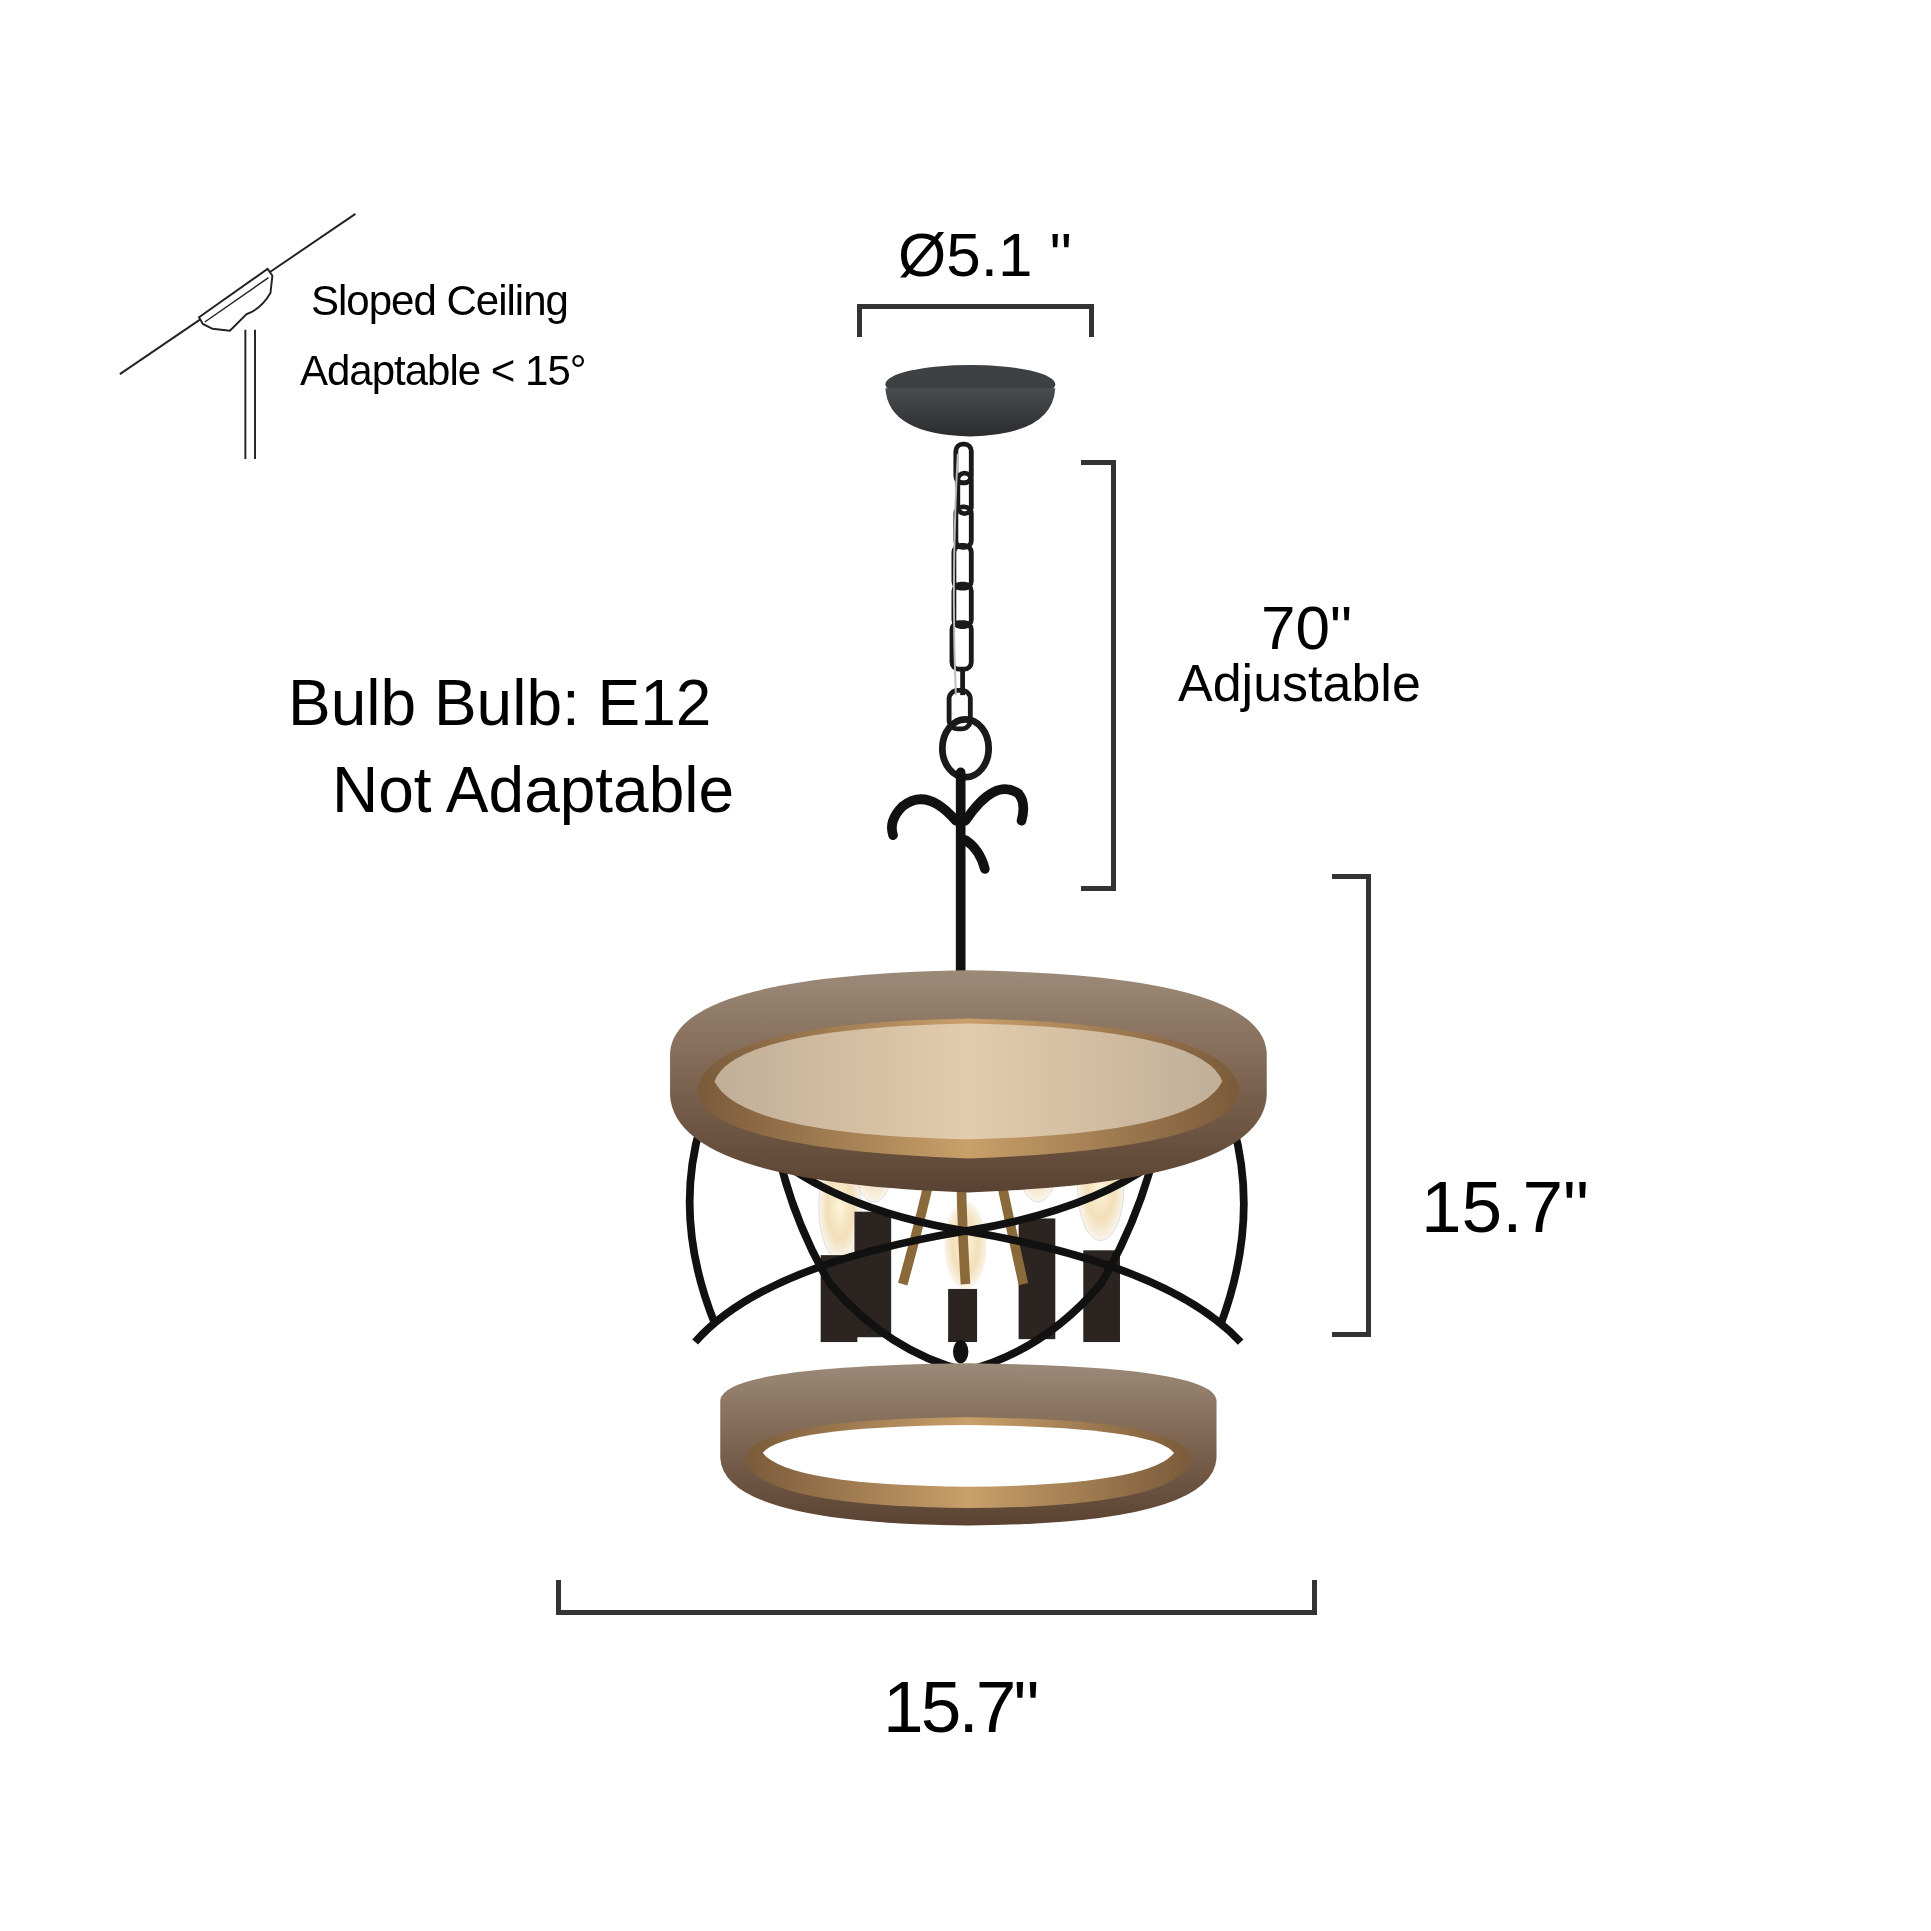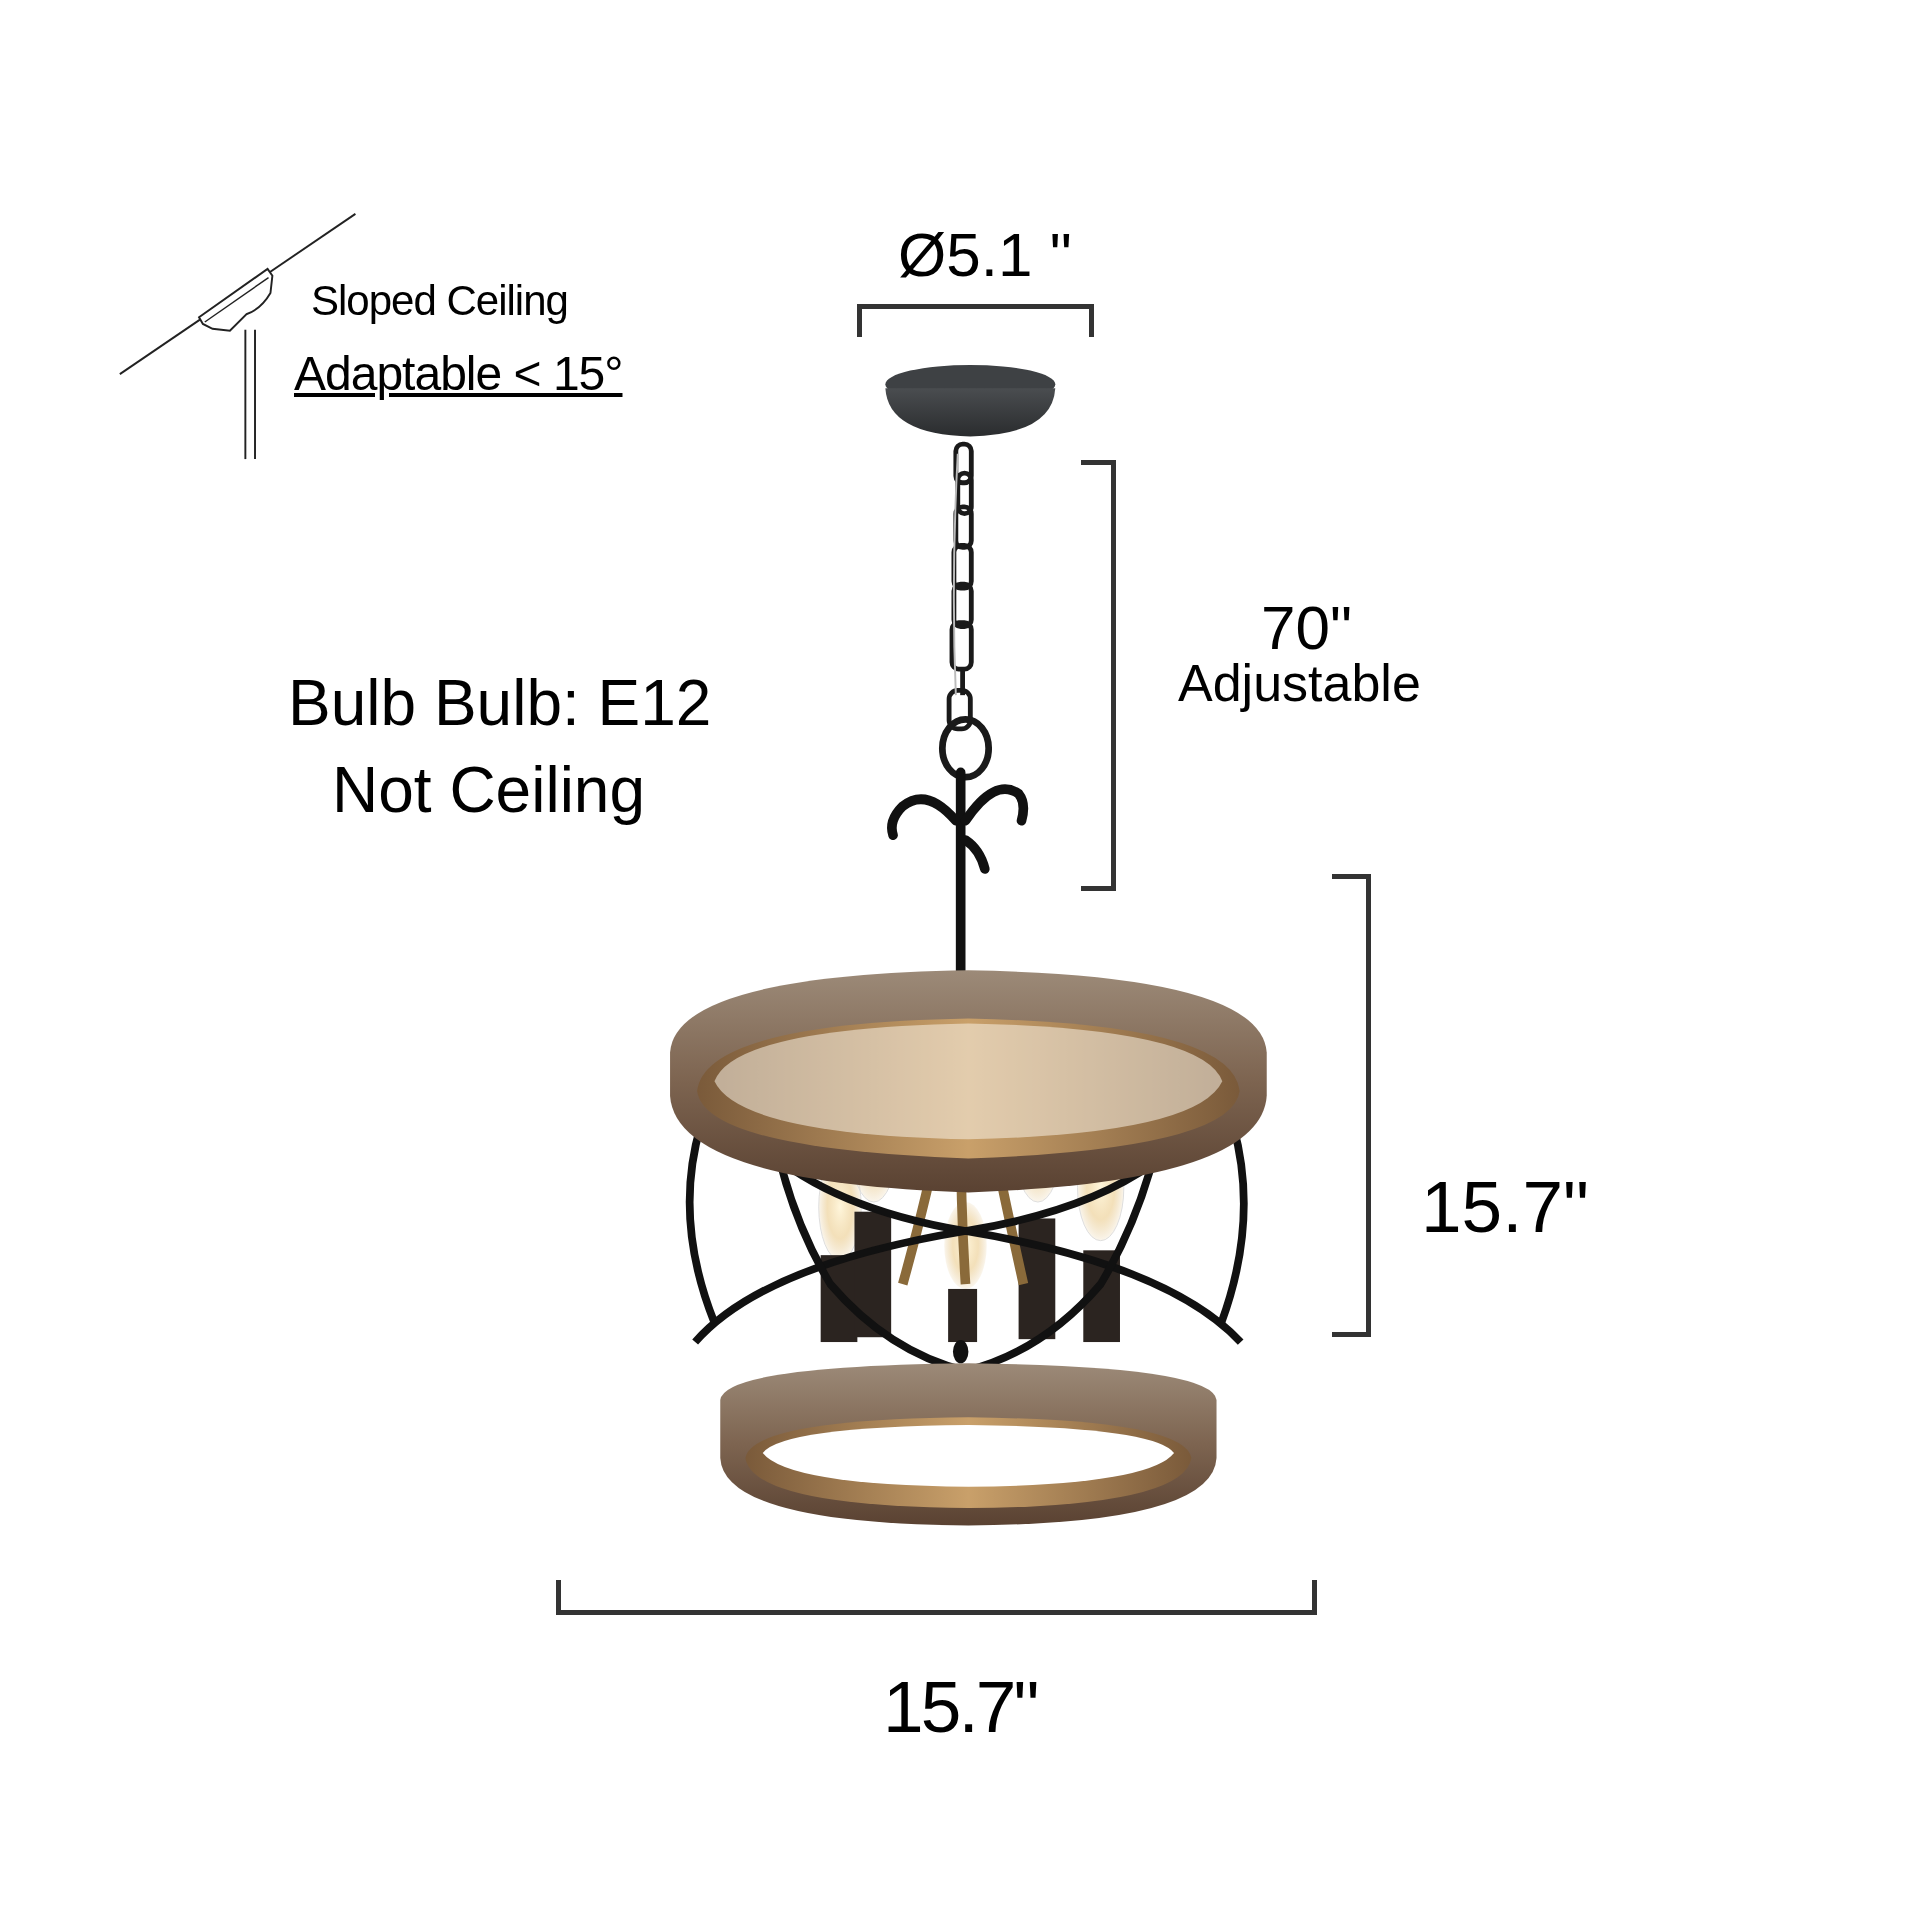--- a/index.html
+++ b/index.html
@@ -14,31 +14,31 @@
 <div class="abs" style="left:116px;top:208px;width:251px;height:256px;">
   <svg width="251" height="256" viewBox="0 0 260 265">
     <line x1="4" y1="172" x2="248" y2="6" stroke="#222" stroke-width="2"></line>
     <path d="M86 113 L157 63 L162 70 L160 88 Q150 105 135 110 L118 127 L100 125 L90 120 Z" fill="#fff" stroke="#222" stroke-width="2"></path>
     <line x1="92" y1="118" x2="158" y2="72" stroke="#222" stroke-width="1.5"></line>
     <line x1="134" y1="126" x2="134" y2="260" stroke="#222" stroke-width="2"></line>
     <line x1="144" y1="126" x2="144" y2="260" stroke="#222" stroke-width="2"></line>
   </svg>
 </div>
 <div class="txt" style="left:311px;top:280px;font-size:42px;letter-spacing:-1px;">Sloped Ceiling</div>
-<div class="txt" style="left:294px;top:350px;font-size:48px;letter-spacing:-1px;text-decoration:underline;">Adaptable &lt; 15°</div>
+<div class="txt" style="left:300px;top:350px;font-size:42px;letter-spacing:-1px;">Adaptable &lt; 15°</div>
 
 <div class="txt" style="left:898px;top:224px;font-size:62px;">Ø5.1 "</div>
 <div class="abs" style="left:857px;top:304px;width:237px;height:33px;border:5.8px solid #333;border-bottom:none;box-sizing:border-box;"></div>
 
 <div class="abs" style="left:1081px;top:460px;width:35px;height:431px;border:5.8px solid #333;border-left:none;box-sizing:border-box;"></div>
 <div class="txt" style="left:1261px;top:597px;font-size:62px;">70"</div>
 <div class="txt" style="left:1178px;top:657px;font-size:52px;">Adjustable</div>
 
 <div class="txt" style="left:288px;top:671px;font-size:64px;">Bulb Bulb: E12</div>
-<div class="txt" style="left:332px;top:758px;font-size:64px;">Not Ceiling</div>
+<div class="txt" style="left:332px;top:758px;font-size:64px;">Not Adaptable</div>
 
 <div class="abs" style="left:1332px;top:874px;width:39px;height:463px;border:5.8px solid #333;border-left:none;box-sizing:border-box;"></div>
 <div class="txt" style="left:1421px;top:1170px;font-size:73px;">15.7"</div>
 
 <div class="abs" style="left:556px;top:1580px;width:761px;height:35px;border:5.8px solid #333;border-top:none;box-sizing:border-box;"></div>
 <div class="txt" style="left:883px;top:1670px;font-size:73px;letter-spacing:-2.9px;">15.7"</div>
 
 <div class="abs" style="left:0;top:0;width:1931px;height:1931px;pointer-events:none;">
   <svg width="1931" height="1931" viewBox="0 0 2000 2000">
     <defs>

